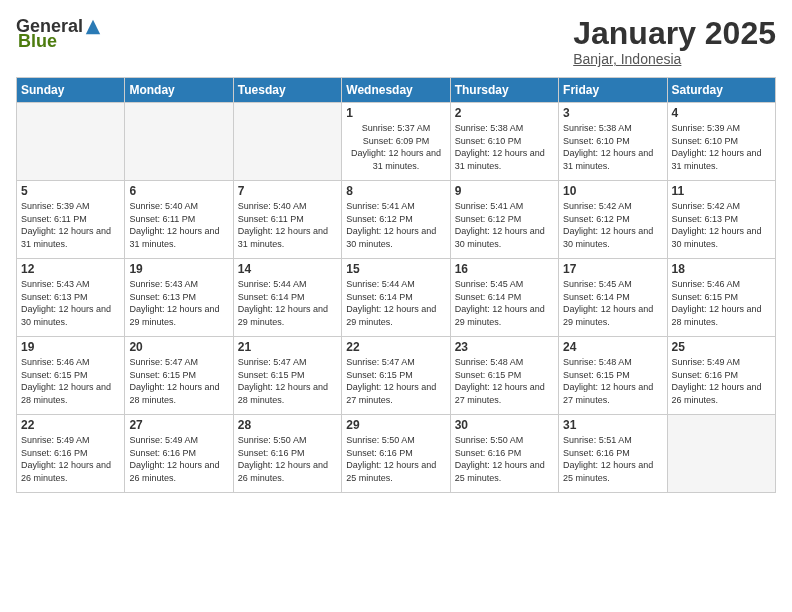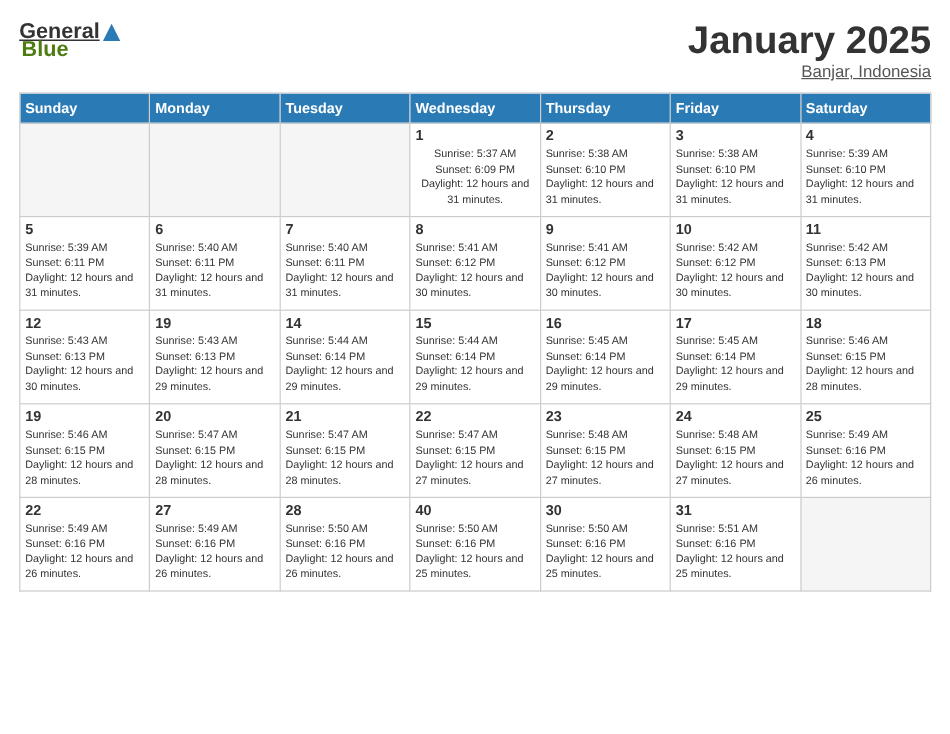--- a/index.html
+++ b/index.html
@@ -36,21 +36,20 @@
       font-weight: bold;
       color: #4d7c0f;
     }
     .logo-icon {
       width: 18px;
       height: 18px;
       margin-left: 1px;
       margin-right: -1px;
     }
     .title-block {
-      text-align: right;
     }
     .month-title {
       font-size: 32px;
       font-weight: bold;
       color: #333;
       line-height: 1.1;
     }
     .subtitle {
       font-size: 14px;
       color: #555;
@@ -96,21 +95,21 @@
       line-height: 1.4;
     }
   </style>
 </head>
 <body>
 
 <div class="container">
   <div class="header">
     <div class="logo">
       <div style="display:flex;flex-direction:column;align-items:flex-start;">
-        <div style="display:flex;align-items:center;text-decoration:underline;">
+        <div style="display:flex;align-items:center;">
           <span class="logo-text-general">General</span>
           <svg class="logo-icon" viewBox="0 0 20 20" xmlns="http://www.w3.org/2000/svg">
             <polygon points="2,18 10,2 18,18" fill="#2a7ab5"></polygon>
           </svg>
         </div>
         <span class="logo-text-blue" style="margin-top:-6px;margin-left:2px;">Blue</span>
       </div>
     </div>
     <div class="title-block">
       <div class="month-title">January 2025</div>
@@ -305,21 +304,21 @@
 Sunset: 6:16 PM
 Daylight: 12 hours and 26 minutes.</div>
           </td>
           <td>
             <span class="day-number">28</span>
             <div class="day-info" style="white-space: pre-line;">Sunrise: 5:50 AM
 Sunset: 6:16 PM
 Daylight: 12 hours and 26 minutes.</div>
           </td>
           <td>
-            <span class="day-number">40</span>
+            <span class="day-number">29</span>
             <div class="day-info" style="white-space: pre-line;">Sunrise: 5:50 AM
 Sunset: 6:16 PM
 Daylight: 12 hours and 25 minutes.</div>
           </td>
           <td>
             <span class="day-number">30</span>
             <div class="day-info" style="white-space: pre-line;">Sunrise: 5:50 AM
 Sunset: 6:16 PM
 Daylight: 12 hours and 25 minutes.</div>
           </td>

